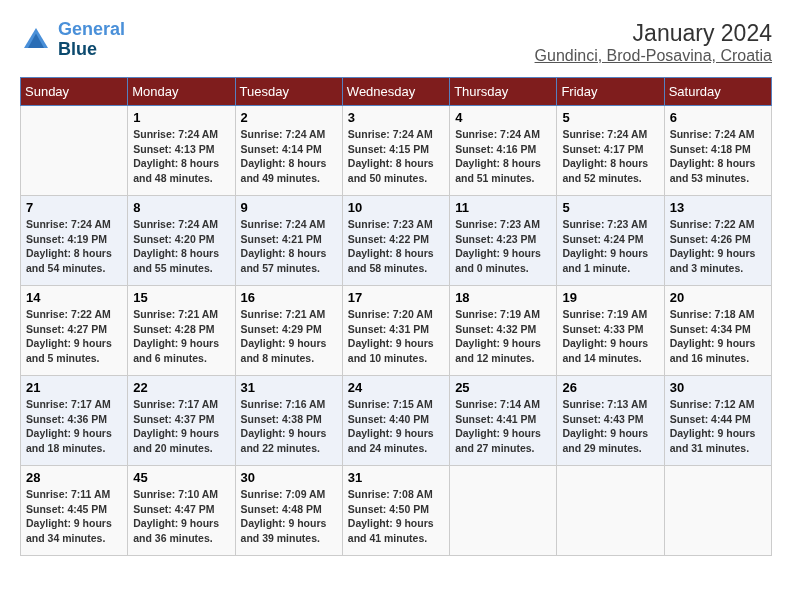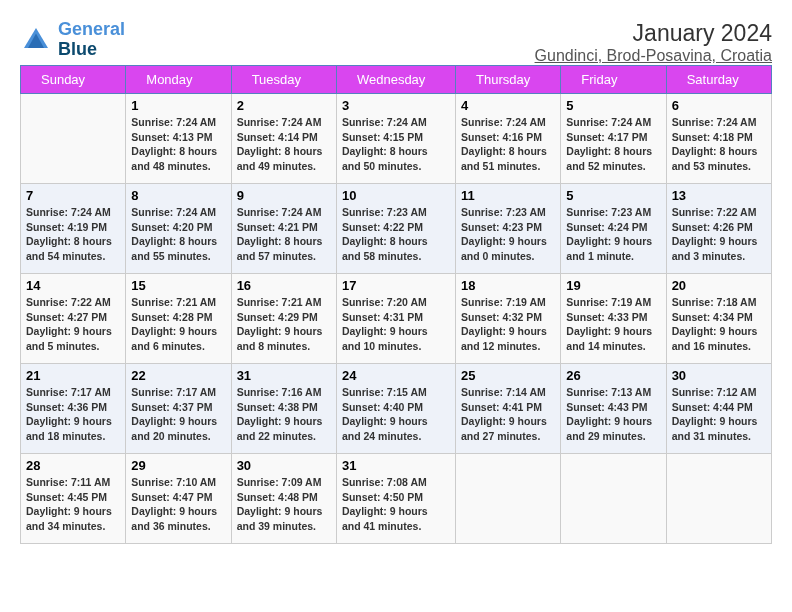--- a/index.html
+++ b/index.html
@@ -7,21 +7,21 @@
       font-family: Arial, sans-serif;
       background: #fff;
       width: 792px;
       min-height: 612px;
       padding: 20px;
     }
     .header-section {
       display: flex;
       justify-content: space-between;
       align-items: flex-start;
-      margin-bottom: 0;
+      margin-bottom: 12px;
     }
     .logo {
       display: flex;
       align-items: center;
       gap: 6px;
     }
     .logo-text {
       font-size: 18px;
       font-weight: bold;
       color: #333;
@@ -46,23 +46,23 @@
       font-size: 16px;
       color: #555;
       text-decoration: underline;
     }
     table {
       width: 100%;
       border-collapse: collapse;
       font-size: 11px;
     }
     thead tr th {
-      background-color: #d946ef;
+      background-color: #7f1d1d;
       color: #fff;
-      padding: 6px 20px;
+      padding: 6px 4px;
       text-align: left;
       font-size: 13px;
       font-weight: normal;
       border: 1px solid #5580c0;
     }
     tbody tr td {
       border: 1px solid #ccc;
       vertical-align: top;
       padding: 4px 5px;
       min-height: 80px;
@@ -238,21 +238,21 @@
           <div class="day-number">30</div>
           <div class="day-info">Sunrise: 7:12 AM<br>Sunset: 4:44 PM<br>Daylight: 9 hours<br>and 31 minutes.</div>
         </td>
       </tr>
       <tr>
         <td>
           <div class="day-number">28</div>
           <div class="day-info">Sunrise: 7:11 AM<br>Sunset: 4:45 PM<br>Daylight: 9 hours<br>and 34 minutes.</div>
         </td>
         <td>
-          <div class="day-number">29</div>
+          <div class="day-number">45</div>
           <div class="day-info">Sunrise: 7:10 AM<br>Sunset: 4:47 PM<br>Daylight: 9 hours<br>and 36 minutes.</div>
         </td>
         <td>
           <div class="day-number">30</div>
           <div class="day-info">Sunrise: 7:09 AM<br>Sunset: 4:48 PM<br>Daylight: 9 hours<br>and 39 minutes.</div>
         </td>
         <td>
           <div class="day-number">31</div>
           <div class="day-info">Sunrise: 7:08 AM<br>Sunset: 4:50 PM<br>Daylight: 9 hours<br>and 41 minutes.</div>
         </td>

